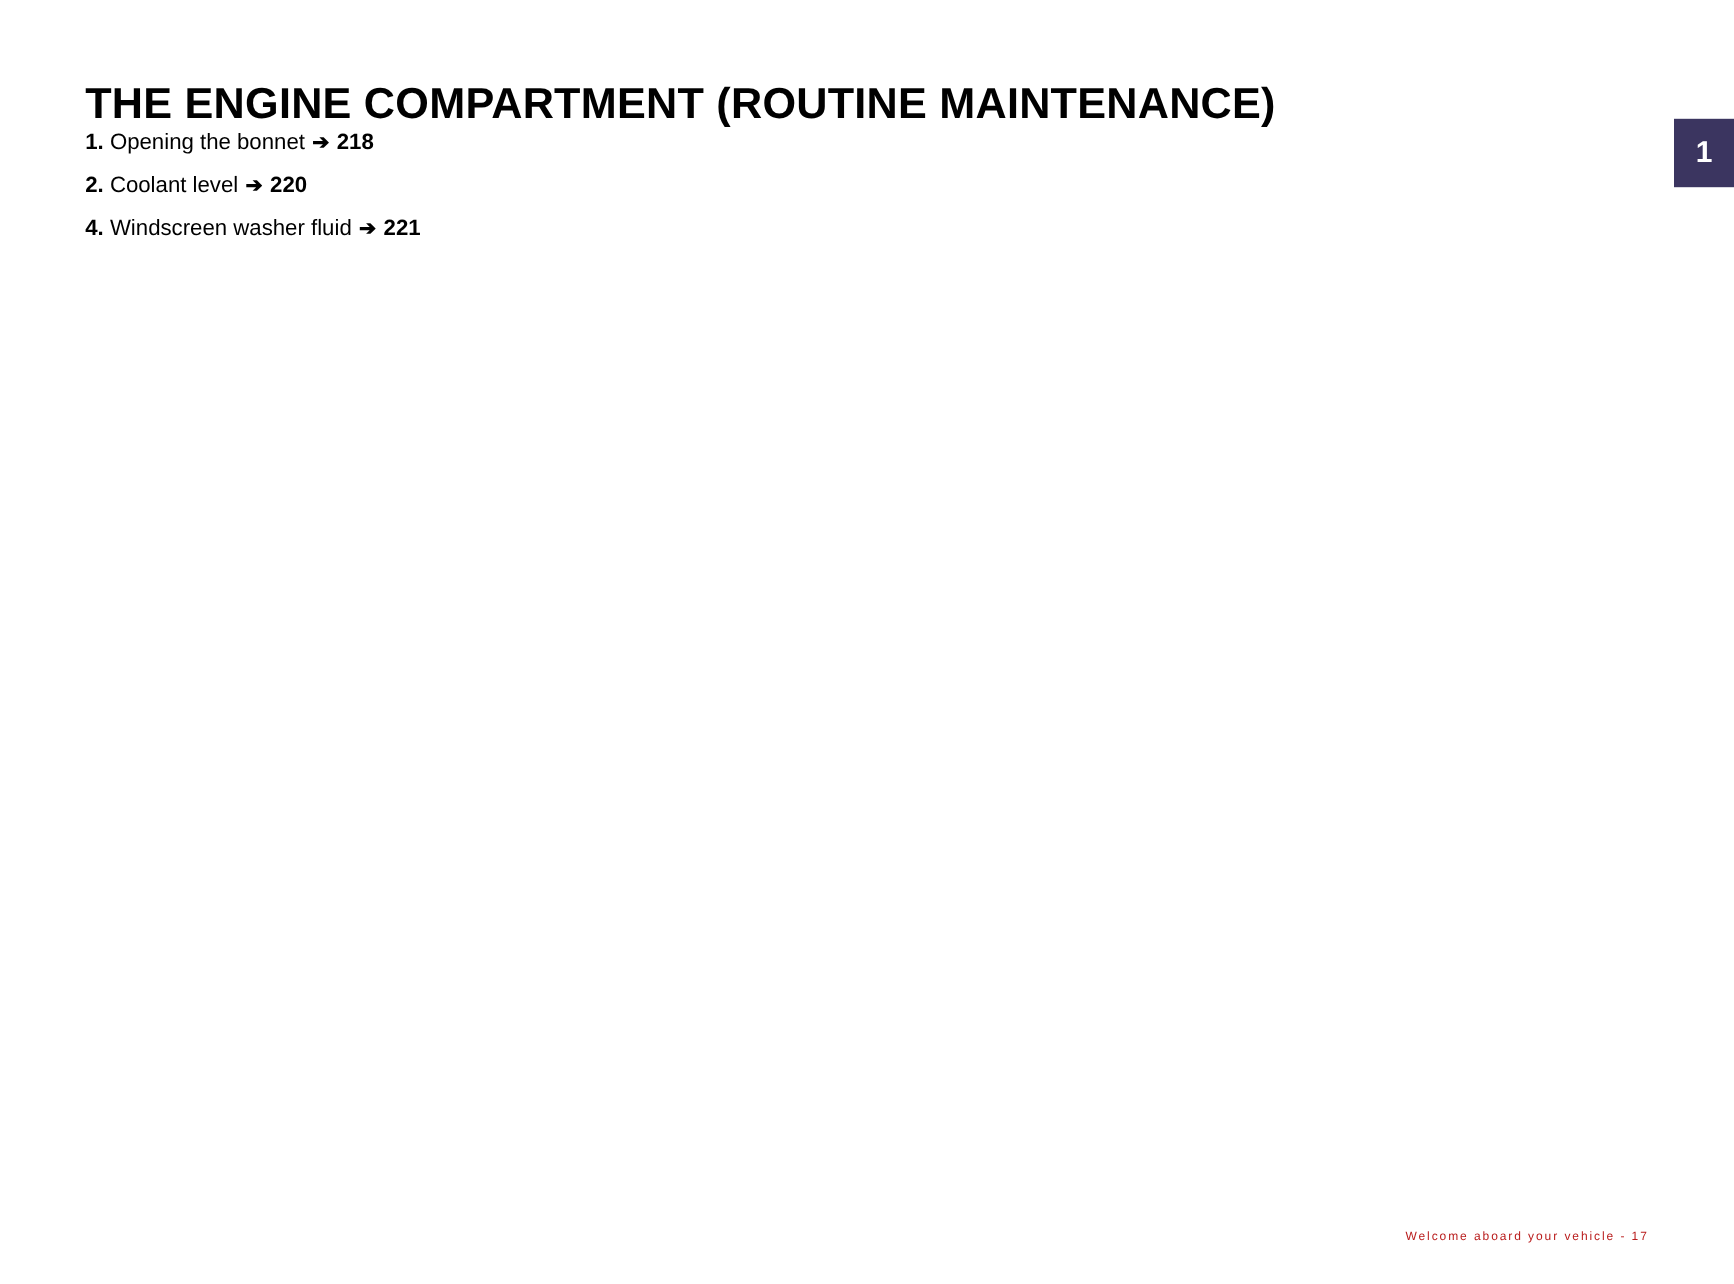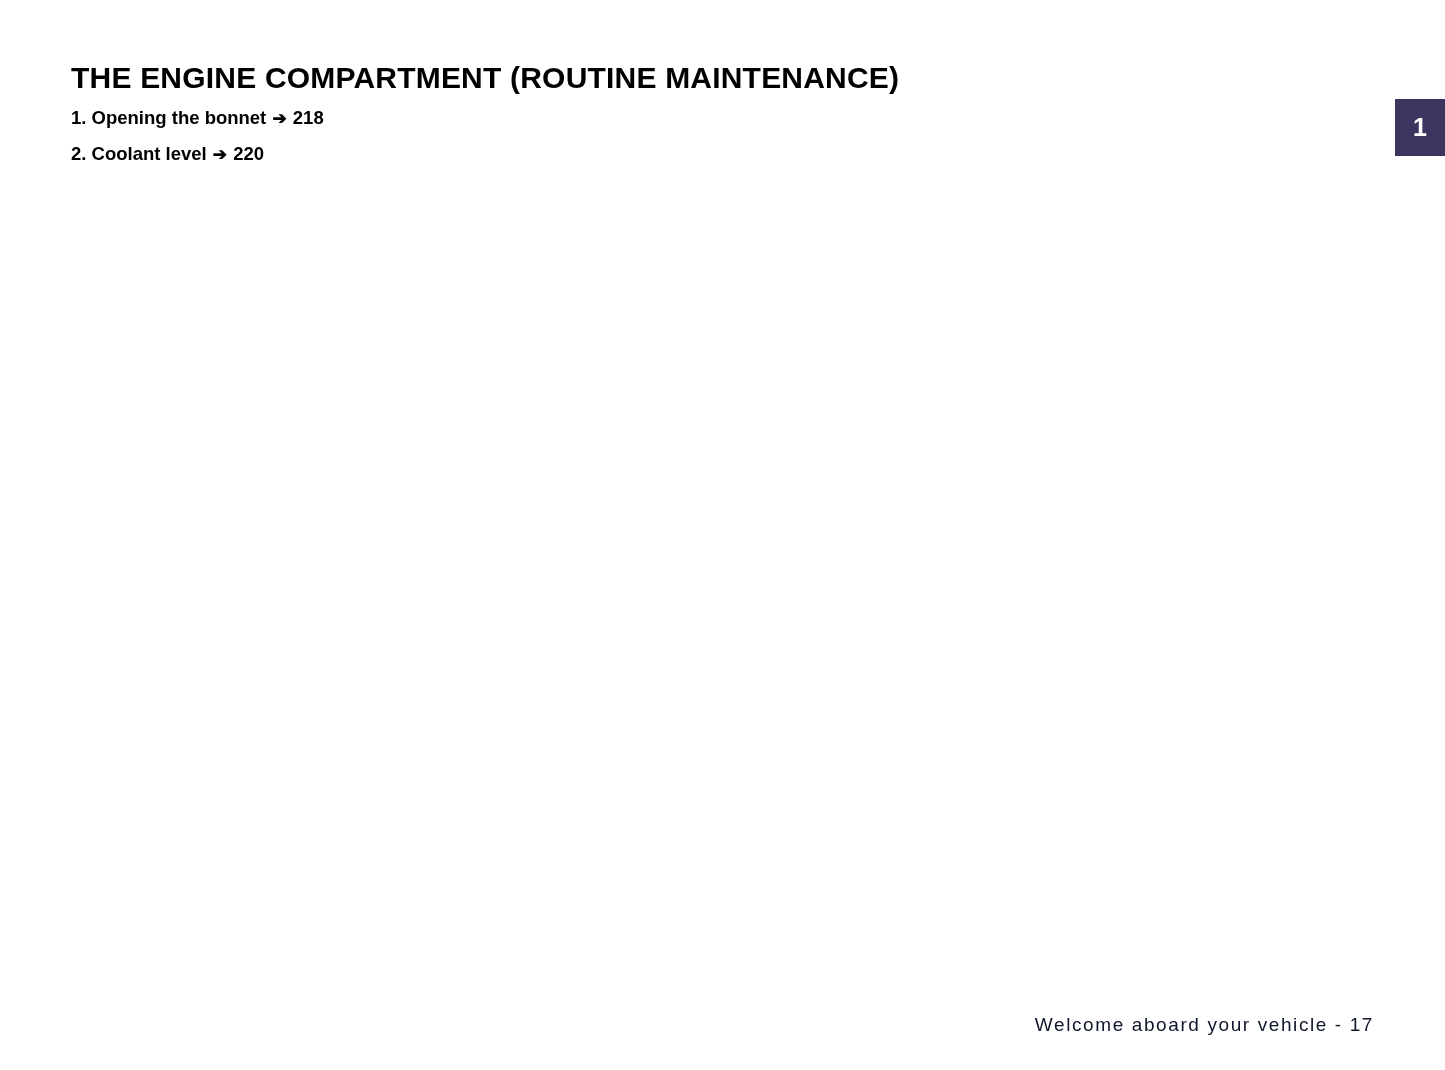--- a/index.html
+++ b/index.html
@@ -18,21 +18,21 @@
 
   .page {
     position: absolute;
     inset: 0;
   }
 
   .page-title {
     position: absolute;
     left: 71px;
     top: 41px;
-    font-size: 30px;
+    font-size: 36px;
     font-weight: bold;
     letter-spacing: 0.2px;
     white-space: nowrap;
   }
 
   .toc-list {
     position: absolute;
     left: 71px;
     top: 100px;
     margin: 0;
@@ -45,21 +45,21 @@
     line-height: 35px;
     white-space: nowrap;
     display: block;
   }
 
   .toc-num {
     font-weight: bold;
   }
 
   .toc-label {
-    font-weight: bold;
+    font-weight: normal;
     text-align: right;
   }
 
   .toc-arrow {
     font-weight: bold;
     font-size: 17px;
     padding: 0 1px;
   }
 
   .toc-page {
@@ -79,24 +79,24 @@
     display: flex;
     align-items: center;
     justify-content: center;
     line-height: 1;
   }
 
   .footer {
     position: absolute;
     right: 71px;
     bottom: 34px;
-    font-size: 19px;
+    font-size: 10px;
     letter-spacing: 1.6px;
     white-space: nowrap;
-    color: #0f172a;
+    color: #b91c1c;
   }
 </style>
 </head>
 <body>
 
 <div class="page">
 
   <h1 class="page-title">THE ENGINE COMPARTMENT (ROUTINE MAINTENANCE)</h1>
 
   <ul class="toc-list">
@@ -109,20 +109,26 @@
     </li>
 
     <li class="toc-item">
       <span class="toc-num">2.</span>
       <span class="toc-label">Coolant level</span>
       <span class="toc-arrow">➔</span>
       <span class="toc-page">220</span>
     </li>
 
 
+    <li class="toc-item">
+      <span class="toc-num">4.</span>
+      <span class="toc-label">Windscreen washer fluid</span>
+      <span class="toc-arrow">➔</span>
+      <span class="toc-page">221</span>
+    </li>
 
 
 
   </ul>
 
   <div class="chapter-tab" style="background: rgb(59, 53, 96);">1</div>
 
   <div class="footer">Welcome aboard your vehicle - 17</div>
 
 </div>

